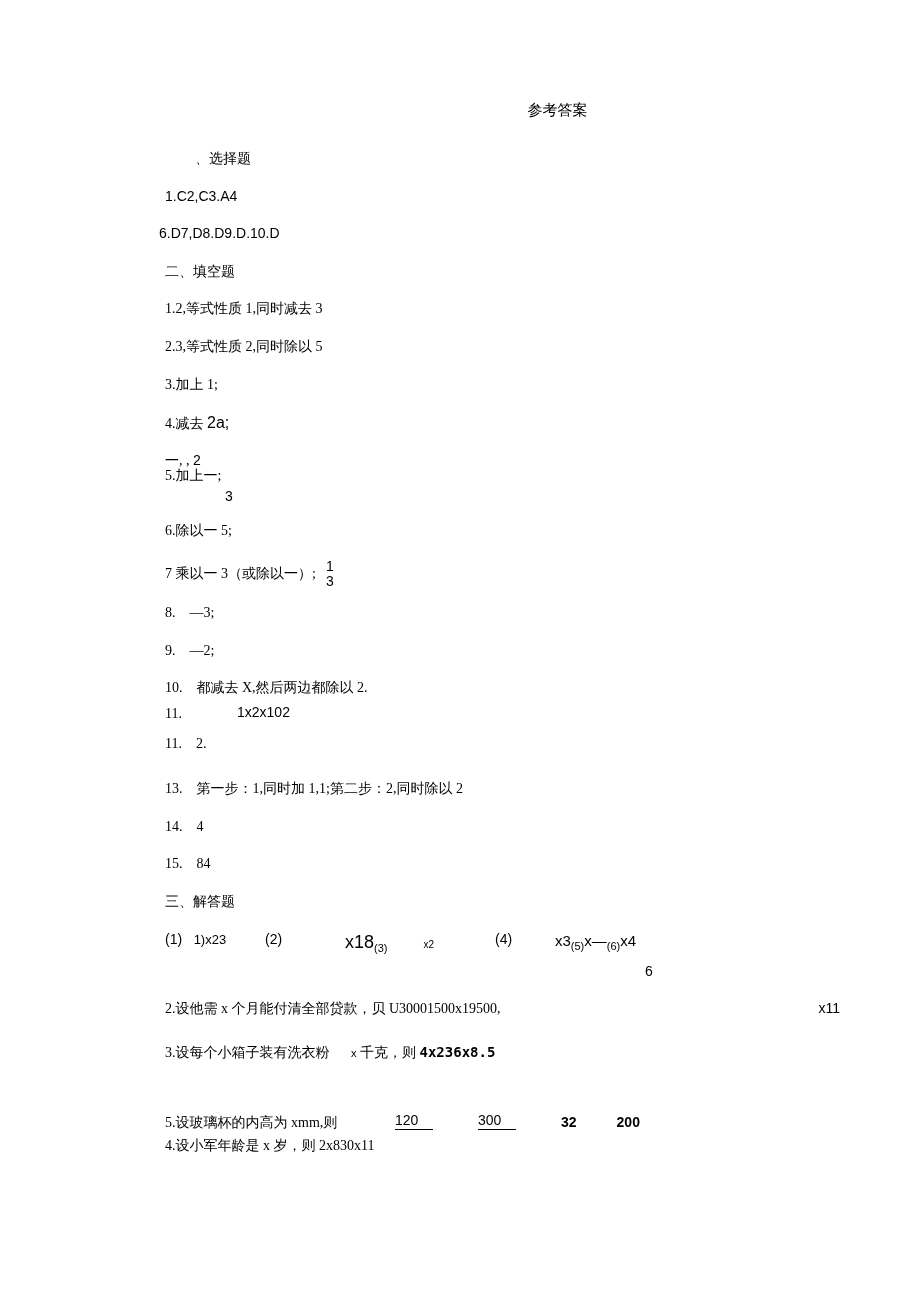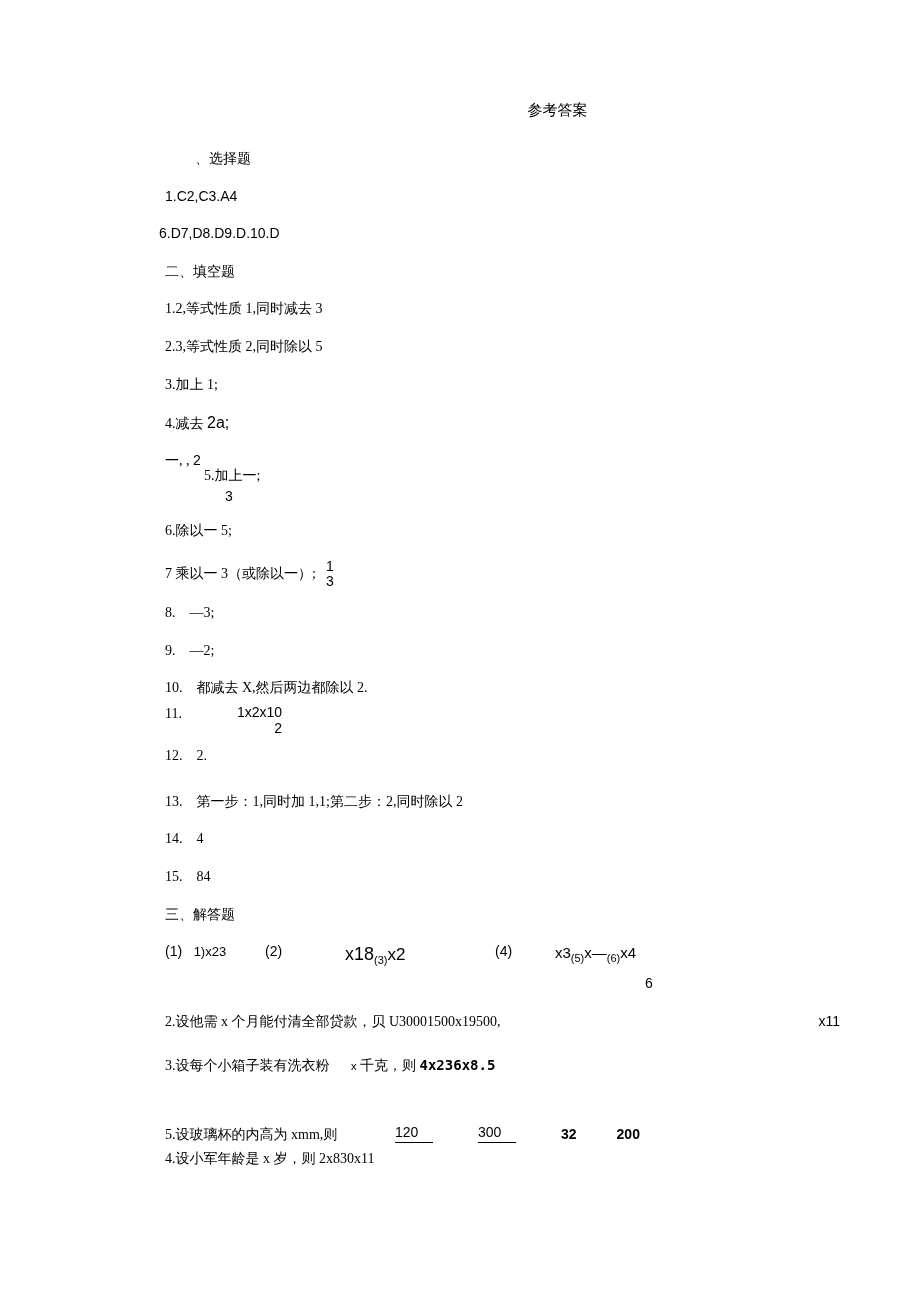--- a/index.html
+++ b/index.html
@@ -64,21 +64,20 @@
       display: flex;
       align-items: flex-start;
       margin-bottom: 10px;
       gap: 41px;
     }
     .q11-num {
       margin-right: 14px;
     }
     .q11-stack {
       display: inline-flex;
-      flex-direction: column;
       line-height: 1.15;
       font-family: Arial, sans-serif;
       align-items: flex-end;
     }
     .answer-row1 {
       display: flex;
       margin-bottom: 6px;
     }
     .ar1-a { width: 100px; }
     .ar1-b { width: 80px; }
@@ -150,21 +149,21 @@
 
 <div class="mixed-line">
   <span>4.减去 </span><span class="arial" style="font-size:16px;">2a;</span>
 </div>
 
 <div class="frac-line" style="margin-bottom:4px;">
   <div>
     <div style="line-height:1.1;">
       <span>一, , </span><span class="arial">2</span>
     </div>
-    <div style="line-height:1.1;margin-left:39px;">5.加上一;</div>
+    <div style="line-height:1.1;">5.加上一;</div>
   </div>
 </div>
 <div style="margin-left:60px; margin-bottom:14px;" class="arial">3</div>
 
 <div class="line">6.除以一 5;</div>
 
 <div class="q7">
   <span>7 乘以一 3（或除以一）;</span>
   <span class="frac-col" style="margin-left:10px;">
     <span>1</span>
@@ -177,37 +176,37 @@
 <div class="line" style="white-space:pre; margin-bottom:6px;">10.    都减去 X,然后两边都除以 2.</div>
 
 <div class="q11">
   <span class="q11-num">11.</span>
   <span class="q11-stack">
     <span>1x2x10</span>
     <span>2</span>
   </span>
 </div>
 
-<div class="line" style="white-space:pre; margin-bottom:26px;">12.    2.</div>
+<div class="line" style="white-space:pre; margin-bottom:26px;">11.    2.</div>
 <div class="line" style="white-space:pre;">13.    第一步：1,同时加 1,1;第二步：2,同时除以 2</div>
 <div class="line" style="white-space:pre;">14.    4</div>
 <div class="line" style="white-space:pre;">15.    84</div>
 
 <div class="line">三、解答题</div>
 
 <div class="answer-row1">
   <div class="ar1-a">
     <span class="arial">(1)</span>
     <span class="arial" style="margin-left:8px;font-size:13px;">1)x23</span>
   </div>
   <div class="ar1-b">
     <span class="arial">(2)</span>
   </div>
   <div class="ar1-c">
-    <span class="arial" style="font-size:18px;">x18</span><span class="arial sub">(3)</span><span class="arial" style="font-size:17px;">x2</span>
+    <span class="arial" style="font-size:18px;">x18</span><span class="arial sub">(3)</span><span class="arial" style="font-size:10px;margin-left:36px;">x2</span>
   </div>
   <div class="ar1-d">
     <span class="arial">(4)</span>
   </div>
   <div class="ar1-e">
     <span class="arial" style="font-size:15px;">x3</span><span class="arial sub">(5)</span><span class="arial" style="font-size:15px;">x—</span><span class="arial sub">(6)</span><span class="arial" style="font-size:15px;">x4</span>
   </div>
 </div>
 <div class="trail-6">6</div>
 

